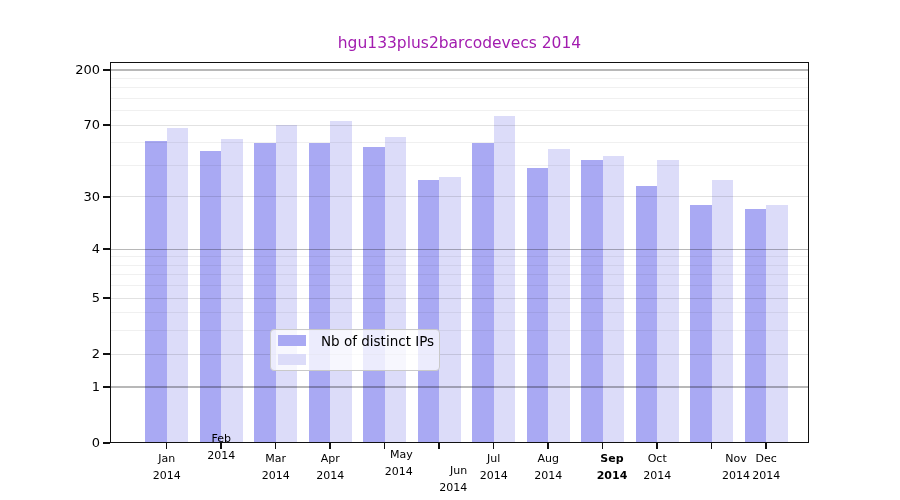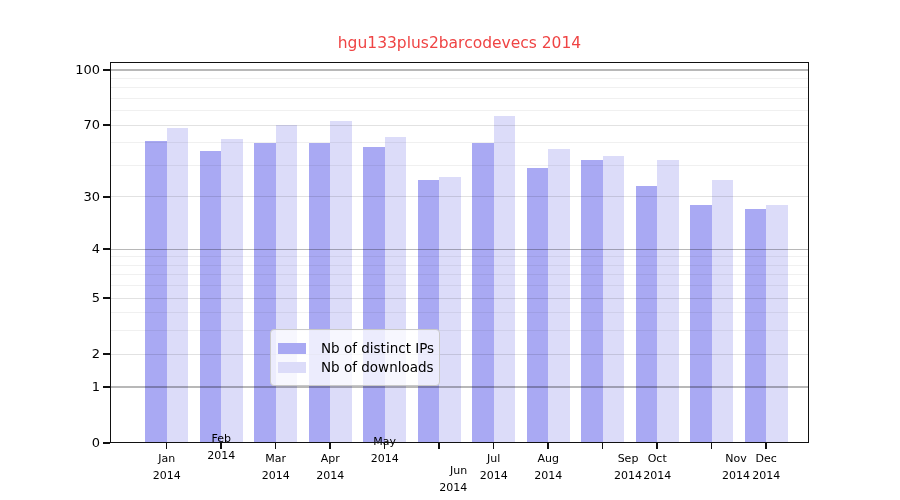--- a/index.html
+++ b/index.html
@@ -3,42 +3,42 @@
 <meta charset="utf-8">
 <style>
   html,body{margin:0;padding:0;}
   body{
     width:900px;height:500px;background:#ffffff;position:relative;
     font-family:"DejaVu Sans","Liberation Sans",sans-serif;color:#000;
     overflow:hidden;
   }
   #chart-title{
     position:absolute;left:110px;top:34px;width:699px;height:22px;
-    text-align:center;font-size:15.5px;color:#ef4444;white-space:nowrap;
+    text-align:center;font-size:15.5px;color:#a21caf;white-space:nowrap;
   }
   #plot{
     position:absolute;left:110px;top:62px;width:699px;height:381px;
   }
   #plot-frame{
     position:absolute;left:110px;top:62px;width:699px;height:381px;
     border:1.6px solid #111;box-sizing:border-box;pointer-events:none;z-index:6;
   }
   .bar{position:absolute;z-index:1;}
   .grid{position:absolute;left:0;width:100%;z-index:2;}
   .ytick{position:absolute;width:7px;height:1.5px;background:#111;left:-7px;z-index:3;}
   .ylab{
     position:absolute;left:-52px;width:42px;text-align:right;
     font-size:13px;line-height:16px;height:16px;z-index:3;
   }
   .xtick{position:absolute;width:1.5px;height:6px;background:#111;top:100%;z-index:3;}
   .xlab{
     position:absolute;width:56px;text-align:center;font-size:11px;line-height:17px;z-index:3;
   }
   #legend{
-    position:absolute;left:270px;top:329px;width:170px;height:57px;
+    position:absolute;left:270px;top:329px;width:170px;height:42px;
     background:rgba(255,255,255,0.78);border:1px solid #c9c9c9;border-radius:4px;
     box-sizing:border-box;z-index:5;display:flex;flex-direction:column;justify-content:center;
   }
   .legend-row{display:flex;align-items:center;height:19px;padding-left:7px;}
   .legend-swatch{width:28px;height:11px;flex:0 0 28px;}
   .legend-label{margin-left:15px;font-size:13.5px;white-space:nowrap;}
 </style>
 </head>
 <body>
 
@@ -96,50 +96,49 @@
     <div class="ylab" style="top: 284.209px;">2</div>
     <div class="ytick" style="top: 235.438px;"></div>
     <div class="ylab" style="top: 228.188px;">5</div>
     <div class="ytick" style="top: 186.449px;"></div>
     <div class="ylab" style="top: 179.199px;">4</div>
     <div class="ytick" style="top: 134.188px;"></div>
     <div class="ylab" style="top: 126.938px;">30</div>
     <div class="ytick" style="top: 62.4748px;"></div>
     <div class="ylab" style="top: 55.2248px;">70</div>
     <div class="ytick" style="top: 7.25px;"></div>
-    <div class="ylab" style="top: 0px;">100</div>
+    <div class="ylab" style="top: 0px;">200</div>
     <div class="xtick" style="left: 55.95px;"></div>
     <div class="xlab" style="left: 28.7px; top: 388px;">Jan<div>2014</div></div>
     <div class="xtick" style="left: 110.45px;"></div>
     <div class="xlab" style="left: 83.2px; top: 368px;">Feb<div>2014</div></div>
     <div class="xtick" style="left: 164.95px;"></div>
     <div class="xlab" style="left: 137.7px; top: 388px;">Mar<div>2014</div></div>
     <div class="xtick" style="left: 219.45px;"></div>
     <div class="xlab" style="left: 192.2px; top: 388px;">Apr<div>2014</div></div>
     <div class="xtick" style="left: 273.95px;"></div>
-    <div class="xlab" style="left: 246.7px; top: 371px;">May<div>2014</div></div>
+    <div class="xlab" style="left: 246.7px; top: 384px; text-align: right;">May<div>2014</div></div>
     <div class="xtick" style="left: 328.45px;"></div>
     <div class="xlab" style="left: 301.2px; top: 400px; text-align: right;">Jun<div>2014</div></div>
     <div class="xtick" style="left: 382.95px;"></div>
     <div class="xlab" style="left: 355.7px; top: 388px;">Jul<div>2014</div></div>
     <div class="xtick" style="left: 437.45px;"></div>
     <div class="xlab" style="left: 410.2px; top: 388px;">Aug<div>2014</div></div>
     <div class="xtick" style="left: 491.95px;"></div>
-    <div class="xlab" style="left: 490px; top: 388px;">Sep<div>2014</div></div>
+    <div class="xlab" style="left: 474px; top: 388px; font-weight: bold;">Sep<div>2014</div></div>
     <div class="xtick" style="left: 546.45px;"></div>
     <div class="xlab" style="left: 519.2px; top: 388px;">Oct<div>2014</div></div>
     <div class="xtick" style="left: 600.95px;"></div>
     <div class="xlab" style="left: 598px; top: 388px;">Nov<div>2014</div></div>
     <div class="xtick" style="left: 655.45px;"></div>
     <div class="xlab" style="left: 628.2px; top: 388px;">Dec<div>2014</div></div>
   </div>
 <div id="plot-frame"></div>
 
 <div id="legend">
   <div class="legend-row">
     <span class="legend-swatch" style="background: rgb(169, 169, 243);"></span>
     <span class="legend-label">Nb of distinct IPs</span>
   </div>
   <div class="legend-row">
     <span class="legend-swatch" style="background: rgb(220, 220, 249);"></span>
-    <span class="legend-label">Nb of downloads</span>
   </div>
 </div>
 
 </body></html>

